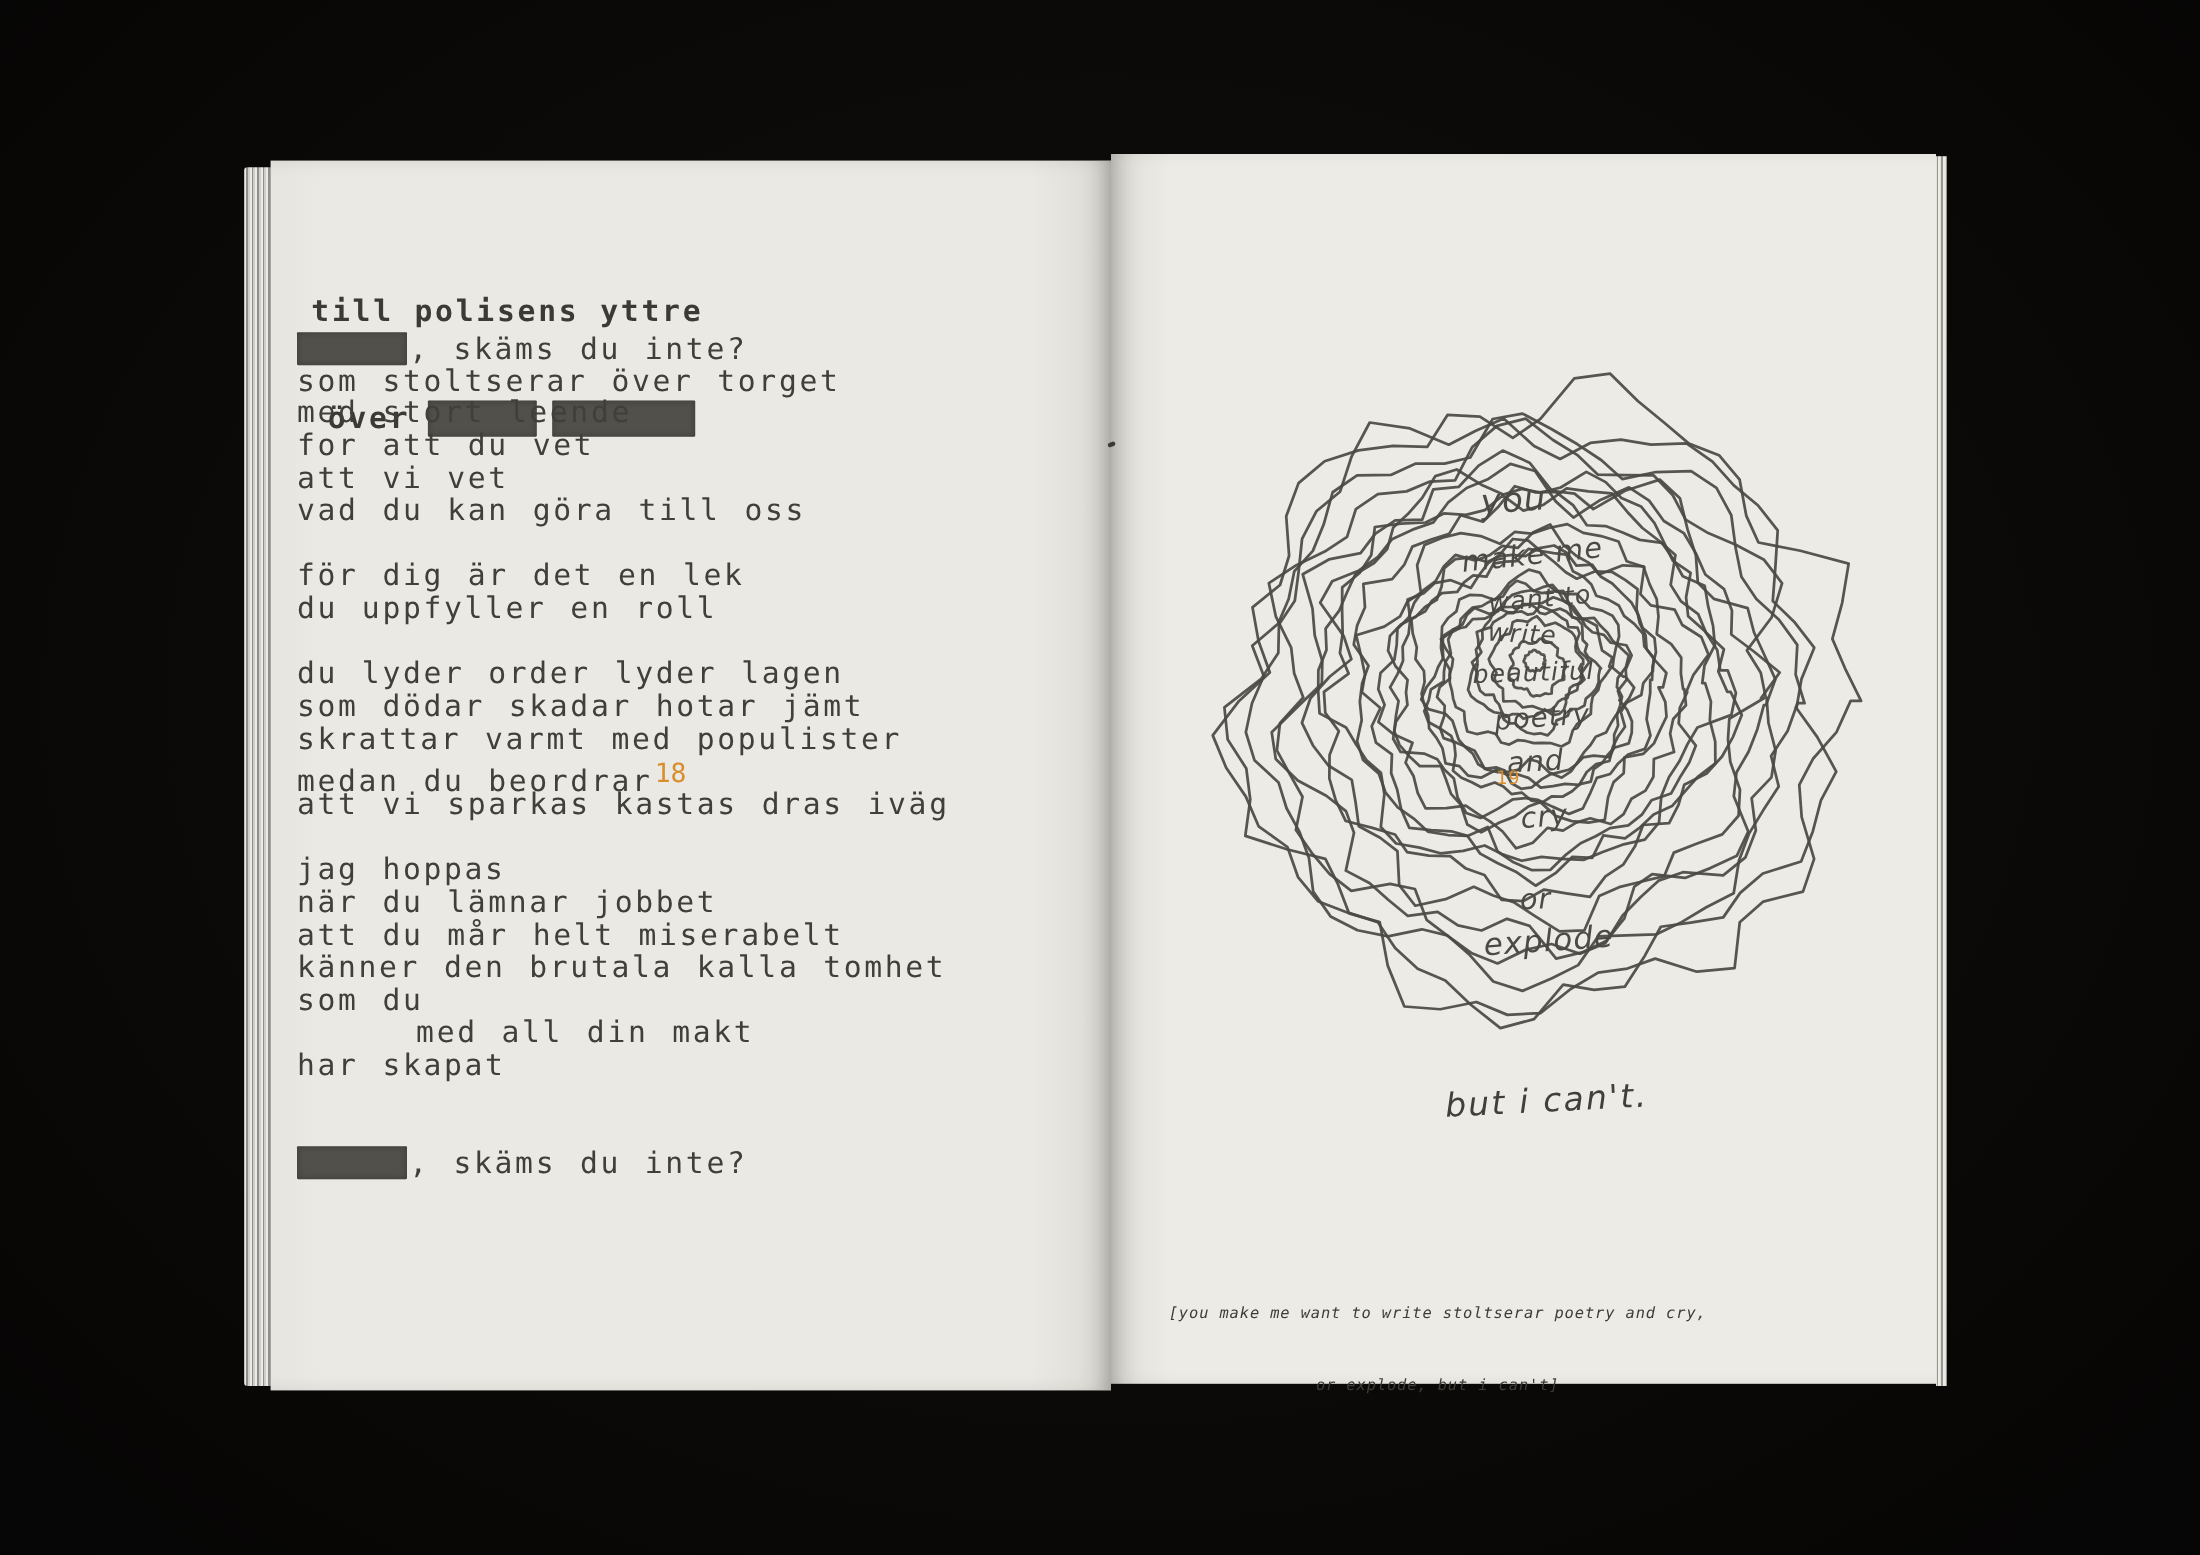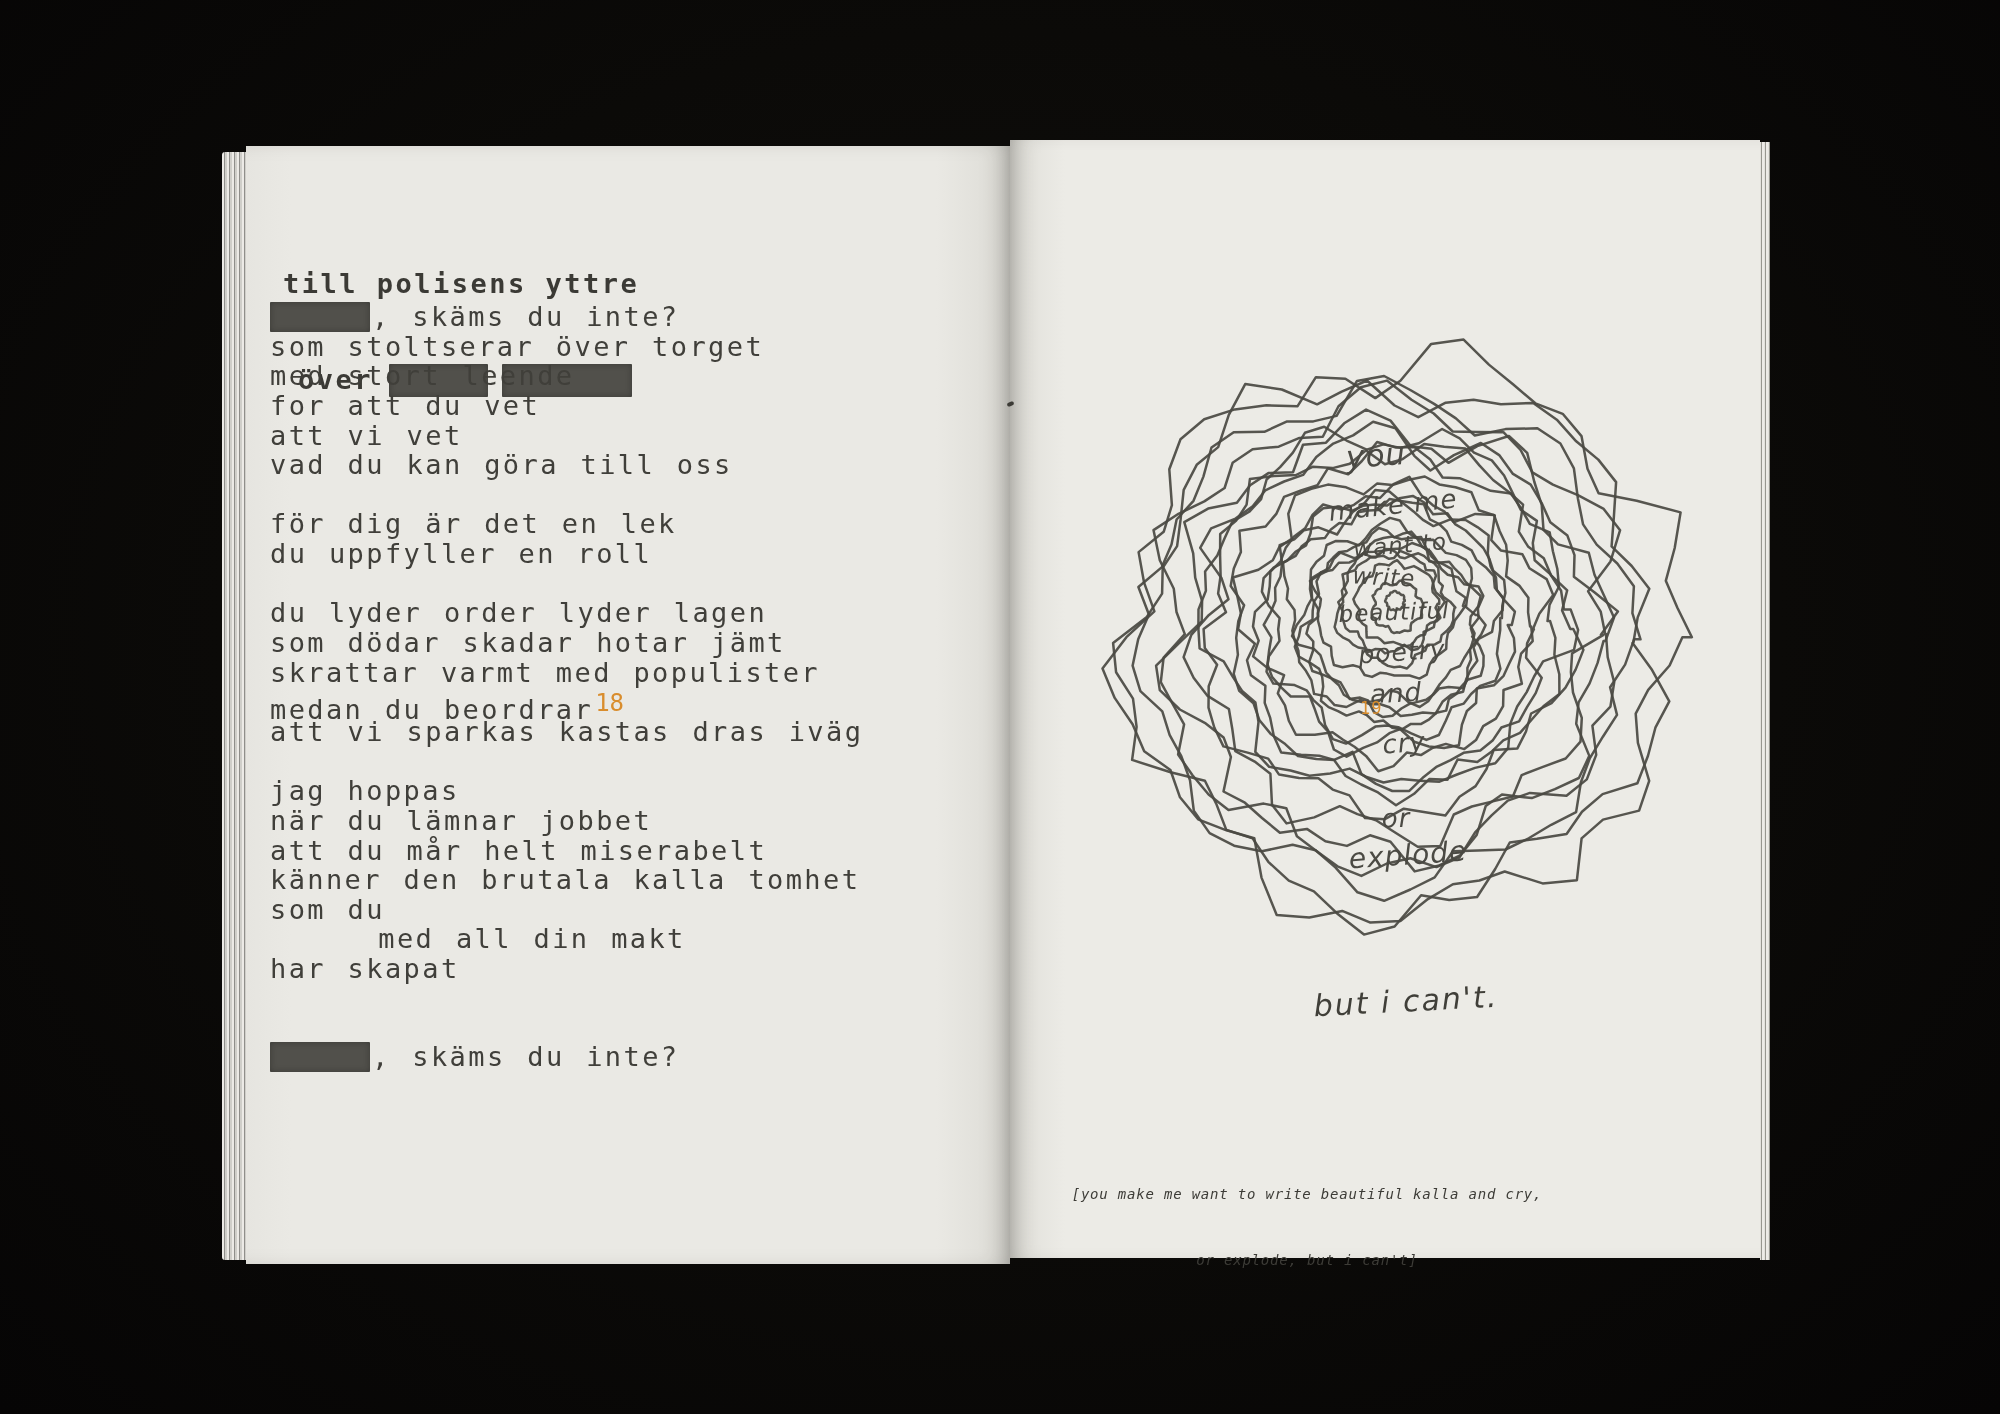--- a/index.html
+++ b/index.html
@@ -138,19 +138,19 @@
           <path d="M644.4 335.2L631.6 363.5L610.2 387.8L597.7 411.6L599.9 440.9L611.2 478.8L601.1 508.6L565.0 517.6L543.6 536.4L538.9 578.2L504.6 581.4L466.7 569.5L441.4 578.5L414.9 582.2L389.9 597.1L362.4 619.0L332.4 620.6L304.2 608.9L271.3 615.5L238.7 613.0L223.5 575.6L216.3 536.3L188.5 528.3L160.1 517.3L142.0 495.3L132.4 468.0L106.2 449.2L94.6 422.2L76.7 395.9L64.5 366.5L88.4 335.2L116.4 309.3L106.1 280.7L100.6 250.1L125.7 229.8L133.9 203.2L131.3 167.3L142.5 137.2L166.2 117.3L196.9 107.4L228.5 103.3L259.6 104.2L277.9 75.2L307.4 76.7L337.3 96.1L362.4 78.8L393.2 41.9L425.6 37.6L450.9 62.6L475.0 82.3L497.4 101.3L524.7 111.8L543.5 134.1L549.5 166.7L560.6 191.2L598.7 198.7L642.6 210.4L636.7 246.0L627.8 278.8L639.5 306.0L653.9 335.2Z"></path>
           <path d="M434.1 334.4L441.4 343.6L445.6 353.8L445.4 364.0L442.7 373.8L429.5 377.8L423.3 384.6L418.3 392.0L410.8 397.2L408.2 408.6L398.4 410.8L391.2 417.3L382.8 422.1L372.9 421.9L364.1 427.4L354.3 425.8L345.4 418.5L336.1 419.9L328.7 413.0L320.9 409.4L308.5 413.6L300.0 409.1L290.6 405.1L282.9 398.7L285.2 384.6L284.2 374.9L281.2 366.9L272.4 361.0L260.5 354.3L256.8 344.7L260.9 334.4L262.8 324.8L274.5 317.5L274.7 308.6L276.1 299.6L281.0 292.1L278.5 279.4L283.0 270.2L294.5 268.0L300.8 260.8L311.5 260.4L319.7 256.7L326.8 249.9L336.3 249.8L345.3 248.7L354.3 246.9L363.5 246.4L374.1 241.0L383.5 244.4L392.2 249.2L398.4 258.0L403.3 267.0L409.7 272.8L420.1 275.2L426.1 282.2L440.6 284.6L445.3 293.9L439.9 306.6L440.6 316.1L432.8 326.1L435.4 334.4Z"></path>
           <path d="M532.6 307.4L540.1 327.9L536.0 347.9L505.1 359.3L496.1 374.5L488.7 390.1L479.2 404.5L472.3 421.6L470.2 445.9L457.3 461.3L437.0 465.9L419.0 472.5L401.5 479.7L381.9 478.8L363.3 477.0L345.5 480.5L327.9 474.7L311.7 466.6L292.2 471.5L271.5 473.7L252.5 468.5L231.2 464.8L217.3 449.8L220.5 420.0L217.4 400.5L204.1 389.0L194.7 374.6L185.7 359.3L161.6 346.5L160.4 326.9L160.5 307.4L167.9 288.8L167.1 269.5L179.3 253.4L186.5 236.6L194.1 220.0L211.2 209.8L223.1 197.2L228.6 177.5L242.1 165.1L254.9 150.6L266.9 130.8L286.2 124.8L309.7 139.2L328.7 147.6L345.5 142.4L362.5 145.9L380.8 141.2L404.1 127.0L421.7 136.3L436.0 150.7L453.8 158.4L466.1 173.5L474.7 191.1L482.7 207.7L498.9 218.9L494.8 241.0L496.7 258.3L512.2 272.0L523.1 288.8L525.9 307.4Z"></path>
           <path d="M406.8 300.1L402.9 305.4L399.6 310.2L400.3 315.7L396.8 319.9L395.8 325.2L390.5 327.8L385.6 330.0L385.7 337.1L383.7 343.2L379.5 347.1L373.8 348.2L366.3 342.8L362.2 346.3L357.5 348.9L352.4 349.6L347.0 351.4L342.4 347.2L337.1 347.1L330.2 350.0L326.9 344.4L324.7 338.3L321.4 334.6L319.8 329.5L311.9 329.6L307.6 326.0L306.0 320.8L304.4 315.7L305.3 310.1L302.6 305.4L300.2 300.1L305.3 295.2L308.7 290.8L306.1 285.1L305.8 279.4L304.5 272.5L311.1 270.1L317.0 268.3L319.6 263.7L323.9 261.0L328.4 258.6L332.4 255.3L337.9 255.4L342.0 251.1L346.8 247.1L352.4 247.2L357.7 250.2L361.9 255.3L366.6 256.3L373.3 253.3L377.6 256.6L381.7 259.8L386.4 262.4L387.9 268.1L396.0 268.5L398.0 273.8L395.2 281.1L396.0 286.0L397.9 290.5L403.1 294.8L407.1 300.1Z"></path>
           <path d="M469.7 322.9L475.9 336.0L477.0 349.6L471.1 361.8L465.6 373.8L455.9 383.3L438.8 386.5L438.1 401.0L428.9 409.0L423.9 422.7L420.9 443.3L406.1 445.9L390.9 444.5L376.2 439.7L362.3 427.2L351.4 431.2L339.0 440.4L325.2 445.8L308.6 454.7L295.9 447.5L289.9 429.4L281.1 419.7L276.4 406.2L271.9 394.5L252.8 394.5L243.1 385.4L234.2 375.1L229.5 362.5L231.1 348.5L233.4 335.3L225.7 322.9L232.7 310.4L237.5 298.7L237.1 285.8L242.5 274.5L244.1 261.0L241.6 243.1L256.3 237.3L266.1 228.2L280.4 225.3L299.1 232.5L306.2 221.4L314.7 210.1L325.7 202.0L337.2 188.0L351.4 189.5L364.2 200.4L375.5 209.4L385.4 218.2L395.4 224.1L412.3 217.4L427.6 218.0L439.4 225.1L450.7 233.5L449.8 251.4L452.6 264.5L458.0 275.5L458.9 288.0L466.6 298.4L476.9 309.7L473.8 322.9Z"></path>
           <path d="M432.1 322.7L436.6 331.3L434.7 339.7L432.0 347.8L433.0 357.5L429.4 365.9L429.5 377.1L425.3 386.3L410.7 385.0L401.1 386.6L395.1 392.8L388.1 397.8L379.7 399.9L371.5 401.9L363.4 406.5L354.6 413.7L344.9 415.1L336.0 410.1L330.0 398.5L322.1 395.6L311.7 397.0L307.0 388.2L302.6 380.5L294.5 376.8L285.5 372.9L274.3 369.0L271.2 359.8L275.1 348.5L275.3 339.5L268.4 331.7L270.8 322.7L280.2 314.8L280.0 306.8L274.1 296.5L273.5 286.5L273.8 276.0L282.8 270.5L291.5 265.8L295.6 257.1L302.4 250.7L316.2 256.1L323.9 253.6L329.5 245.3L336.8 238.8L345.5 236.0L354.6 234.6L363.6 237.2L373.1 235.8L383.1 235.1L388.5 246.6L391.2 259.3L399.6 260.7L411.2 259.8L416.8 266.7L423.2 272.9L427.9 280.3L435.2 286.8L442.7 294.0L440.1 304.5L432.7 314.5L431.9 322.7Z"></path>
         </svg>
       <div class="pagenum-19">19</div>
       <div class="hand-note">but i can't.</div>
       <div class="caption">
-        <div>[you make me want to write beautiful kalla and cry,</div>
+        <div>[you make me want to write stoltserar poetry and cry,</div>
         <div>or explode, but i can't]</div>
       </div>
     </div>
 
   </div>
 </div>
 
 </body></html>

